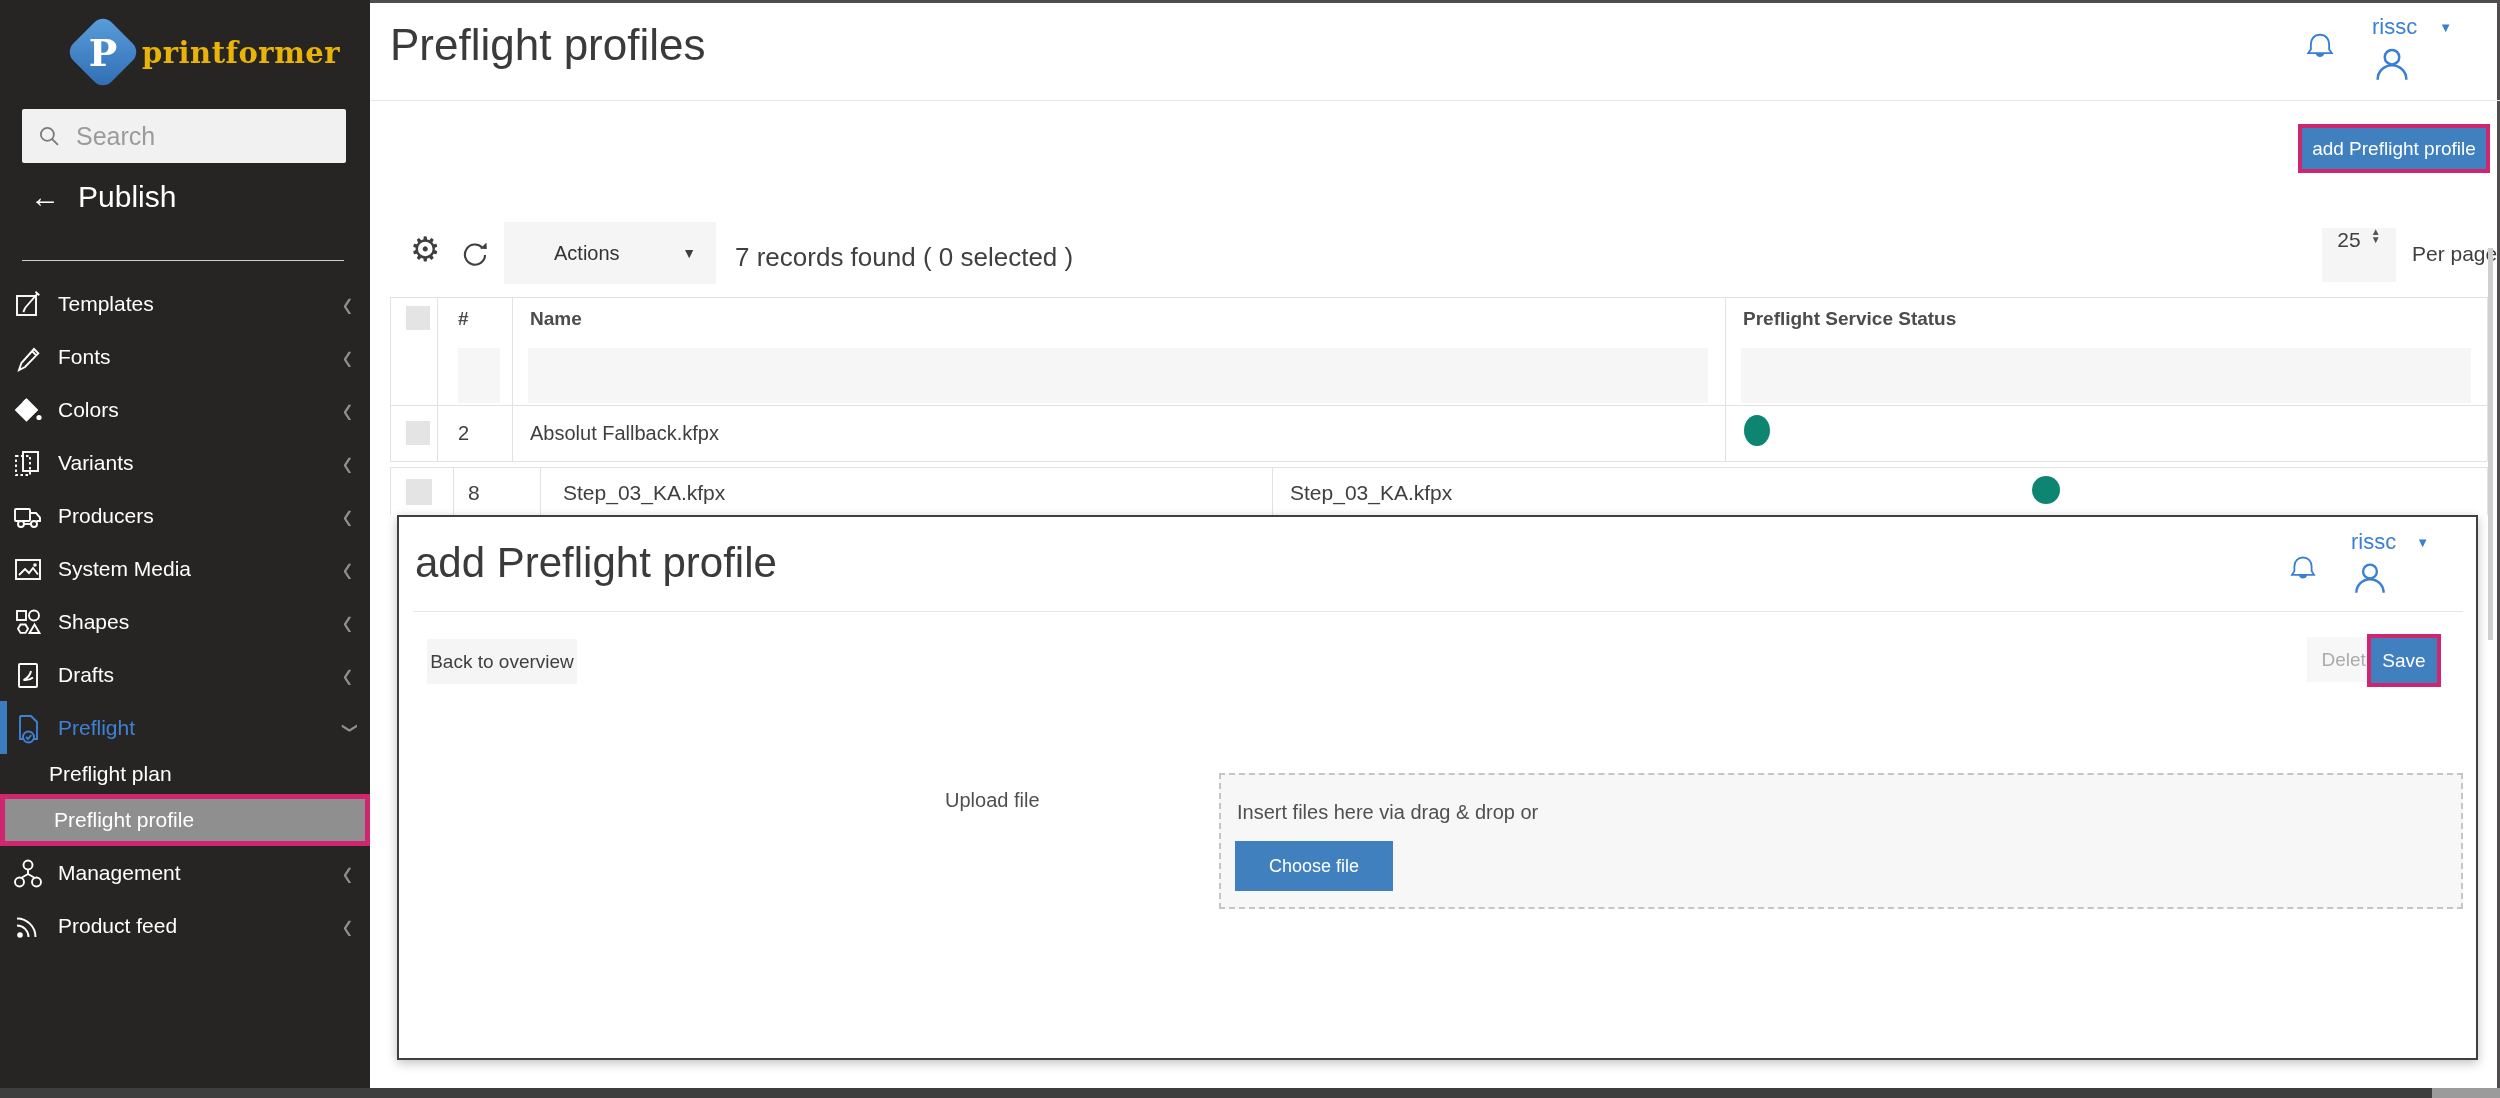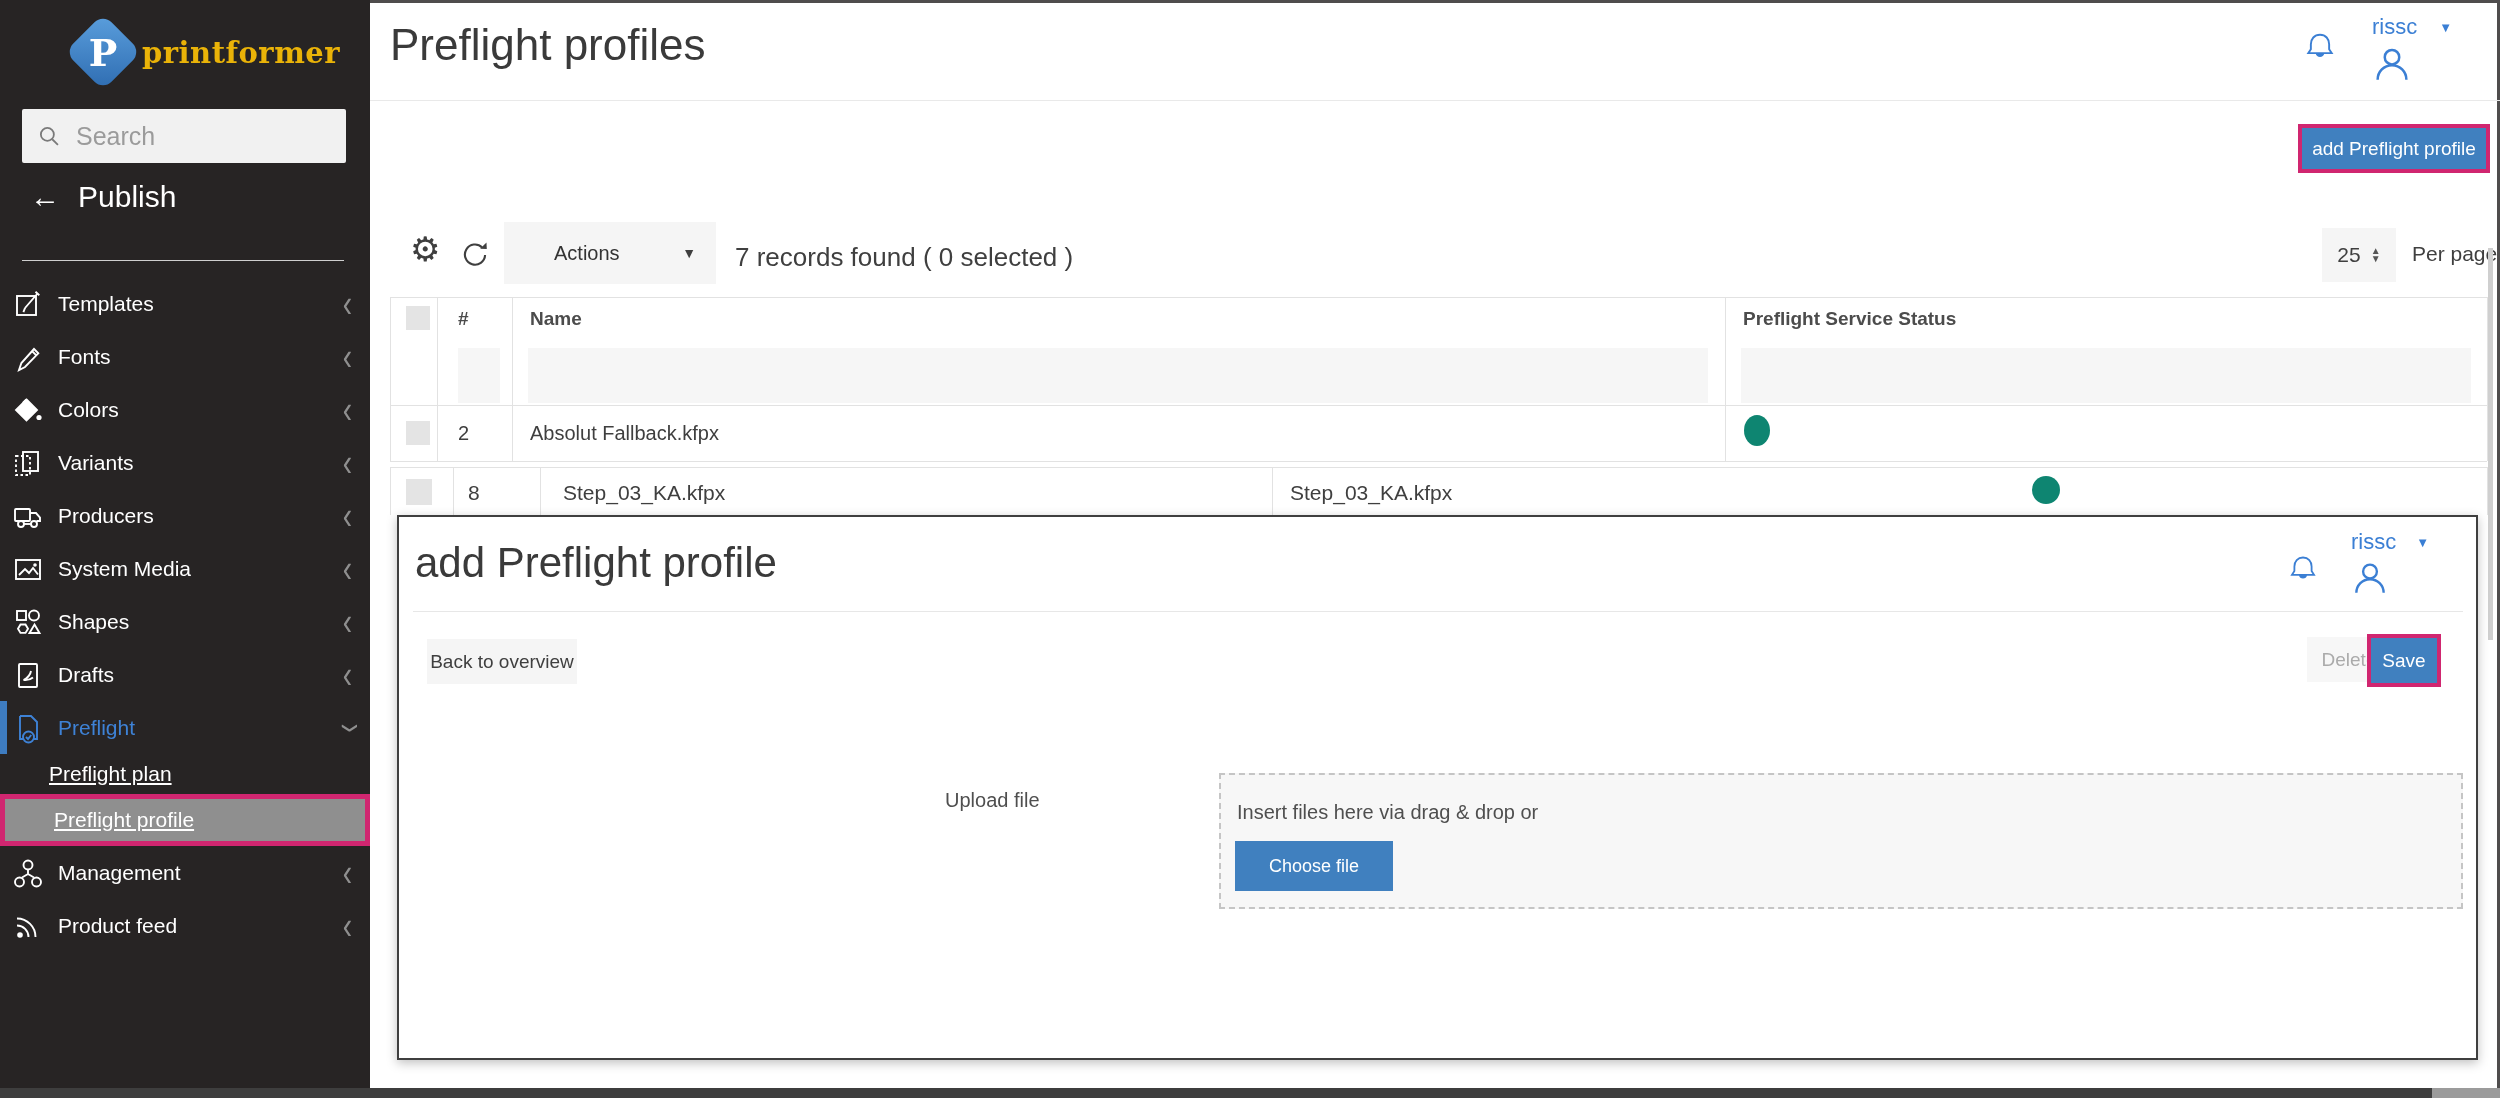--- a/index.html
+++ b/index.html
@@ -29,42 +29,42 @@
 
   .nav { position:absolute; left:0; top:277px; width:370px; }
   .nav-item { position:relative; height:53px; display:flex; align-items:center; color:#fff; cursor:pointer; }
   .nav-icon { position:absolute; left:12px; width:32px; height:32px; display:flex; align-items:center; justify-content:center; }
   .nav-label { margin-left:58px; font-size:21px; }
   .nav-chevron { position:absolute; right:18px; color:#8f8f8f; font-size:28px; line-height:1; transform:scaleY(1.4); }
   .nav-chevron.expanded { transform:rotate(-90deg) scaleY(1.4); }
   .nav-item.active { color:#3e82d6; }
   .active-bar { position:absolute; left:0; top:0; width:7px; height:53px; background:#3e7cc0; }
   .sub-item { position:relative; height:40px; display:flex; align-items:center; color:#fff; font-size:21px;
-              padding-left:49px; cursor:pointer;text-decoration:underline; }
+              padding-left:49px; cursor:pointer; }
   .sub-item.selected { height:52px; background:#8f8f8f; border:5px solid #d02670; width:370px; }
 
   
   .page-title { position:absolute; left:390px; top:20px; font-size:44px; color:#3a3a3a; }
   .head-divider { position:absolute; left:370px; top:100px; width:2130px; height:1px; background:#e9e9e9; }
   .username { font-size:22px; color:#3b7fd4; }
   .caret { font-size:13px; color:#3b7fd4; }
   .pink-wrap { border:4px solid #d02670; display:inline-flex; }
   .btn-blue { background:#4080bf; color:#fff; border:none; font-size:19px; font-family:"Liberation Sans", sans-serif; cursor:pointer; }
   .add-btn { width:184px; height:41px; }
 
   
   .gear { position:absolute; left:410px; top:232px; font-size:34px; color:#3f3f3f; cursor:pointer; line-height:1; }
   .refresh { position:absolute; left:458px; top:237px; cursor:pointer; }
   .actions-box { position:absolute; left:504px; top:222px; width:212px; height:62px; background:#f5f5f5;
                  display:flex; align-items:center; cursor:pointer; }
   .actions-label { margin-left:50px; font-size:20px; color:#333; }
   .actions-caret { position:absolute; right:20px; color:#3f3f3f; font-size:14px; }
   .records { position:absolute; left:735px; top:242px; font-size:26px; color:#3f3f3f; }
   .perpage-box { position:absolute; left:2322px; top:228px; width:74px; height:54px; background:#f5f5f5;
-                 display:flex; align-items:center; justify-content:center; gap:10px; cursor:pointer; }
+                 display:flex; align-items:flex-start; justify-content:center; gap:10px; cursor:pointer; }
   .perpage-val { font-size:21px; color:#3f3f3f; }
   .spinner { display:flex; flex-direction:column; font-size:10px; color:#555; line-height:8px; }
   .perpage-label { position:absolute; left:2412px; top:242px; font-size:21px; color:#3f3f3f; }
   .v-scrollbar { position:absolute; left:2488px; top:248px; width:5px; height:392px; background:#cfcfcf; }
 
   
   .tline { position:absolute; background:#e2e2e2; }
   .checkbox { position:absolute; width:24px; height:24px; background:#e4e4e4; cursor:pointer; }
   .th { position:absolute; font-size:19px; font-weight:bold; color:#4c4c4c; }
   .filter { position:absolute; background:#f6f6f6; cursor:text; }

